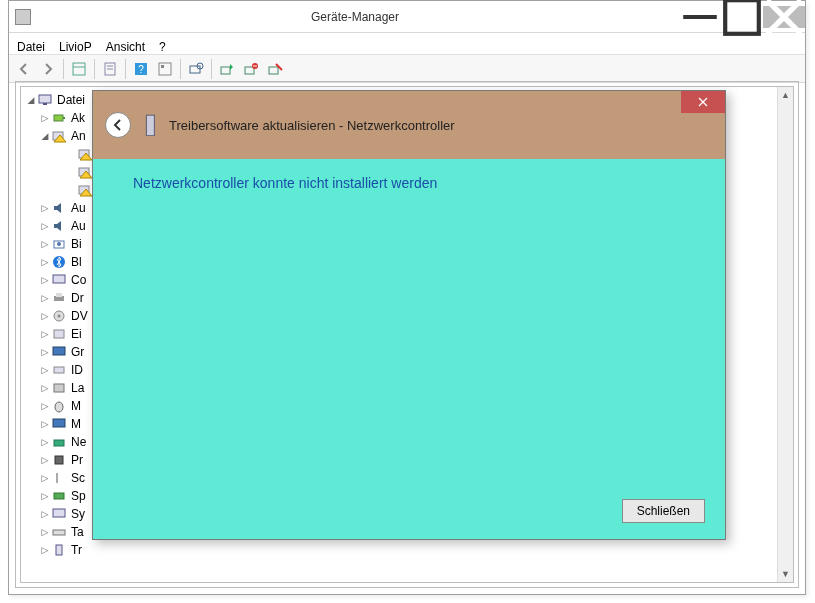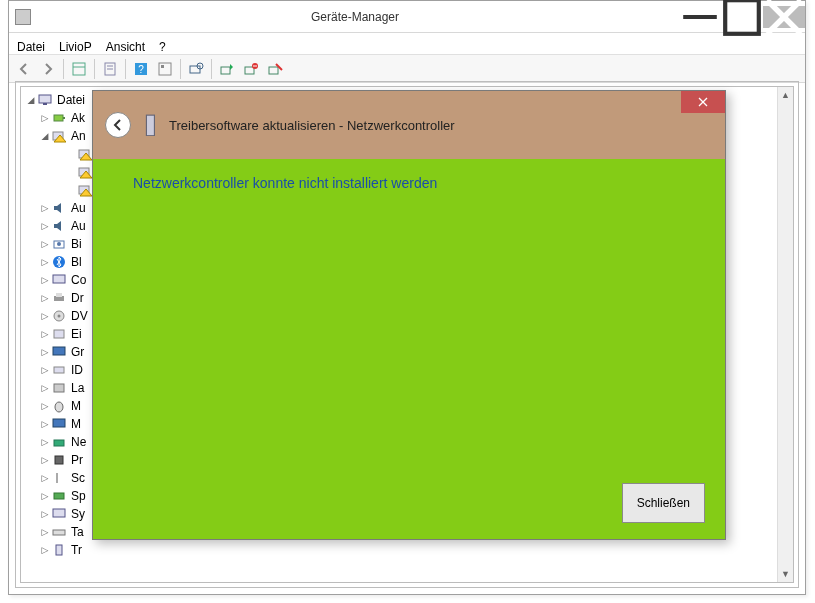--- a/index.html
+++ b/index.html
@@ -132,21 +132,21 @@
   }
   .tree-row .node-icon svg { width: 14px; height: 14px; }
   .indent-1 { padding-left: 18px; }
   .indent-3 { padding-left: 56px; }
 
   
   .dialog {
     position: absolute;
     left: 92px; top: 90px;
     width: 634px; height: 450px;
-    background: #84cc16;
+    background: #5eead4;
     border: 1px solid #7a7a7a;
     box-shadow: 4px 4px 10px rgba(0,0,0,0.25);
     z-index: 10;
   }
   .dialog-header {
     height: 68px;
     background: #c19a7a;
     display: flex;
     align-items: center;
     position: relative;
@@ -189,21 +189,21 @@
   .dialog-body p {
     margin: 0 0 18px 0;
     line-height: 1.4;
   }
   .dialog-footer {
     position: absolute;
     bottom: 16px; right: 20px;
   }
   .btn {
     min-width: 80px;
-    padding: 12px 14px;
+    padding: 4px 14px;
     border: 1px solid #8a8a8a;
     background: #e8e8e8;
     font-size: 12px;
     cursor: default;
   }
 </style>
 </head>
 <body>
 
 <div class="window">

